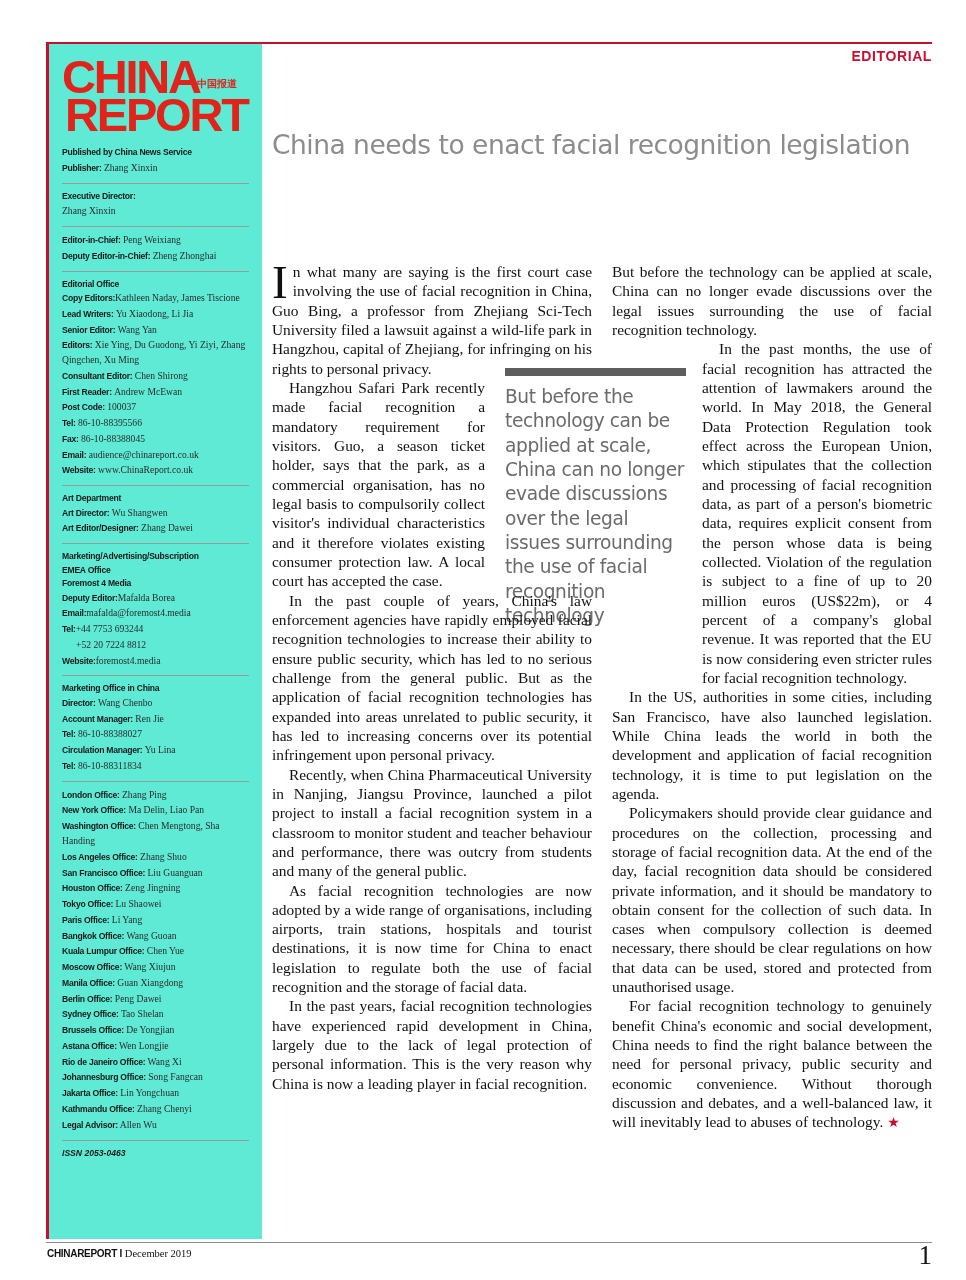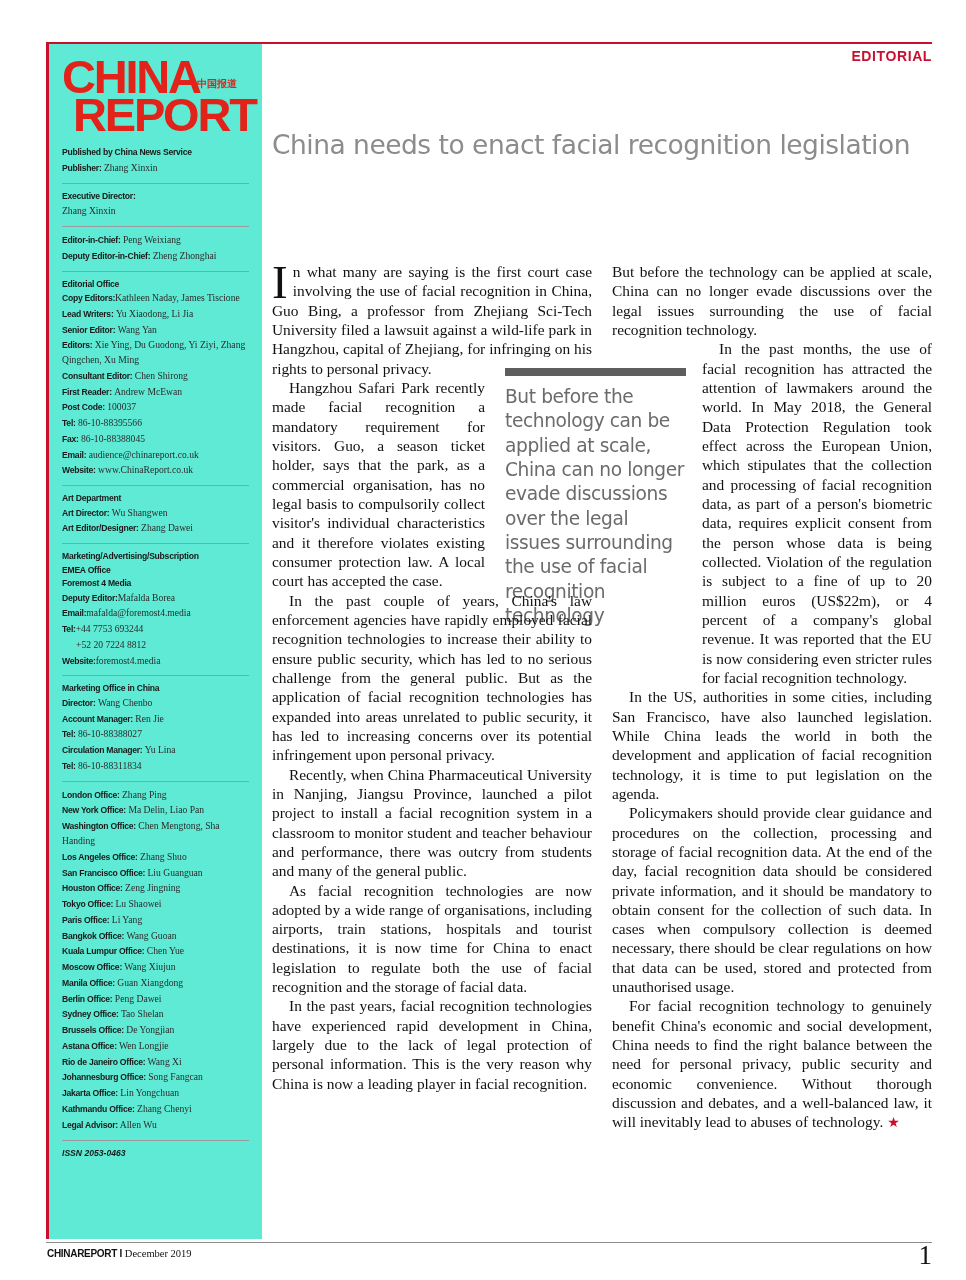--- a/index.html
+++ b/index.html
@@ -50,21 +50,21 @@
   }
   .logo-wrap { position: relative; height: 78px; margin-bottom: 10px; }
   .logo-line {
     font-family: "Liberation Sans", sans-serif;
     font-weight: bold;
     color: #e2231a;
     letter-spacing: -2.2px;
     line-height: 0.8;
   }
   .logo-china { font-size: 47px; }
-  .logo-report { font-size: 47px; margin-left: 11px; }
+  .logo-report { font-size: 47px; margin-left: 3px; }
   .logo-cn {
     position: absolute;
     left: 135px; top: 19px;
     font-family: "DejaVu Sans", sans-serif;
     font-size: 10px;
     font-weight: bold;
     color: #e2231a;
     letter-spacing: 0;
   }
 

